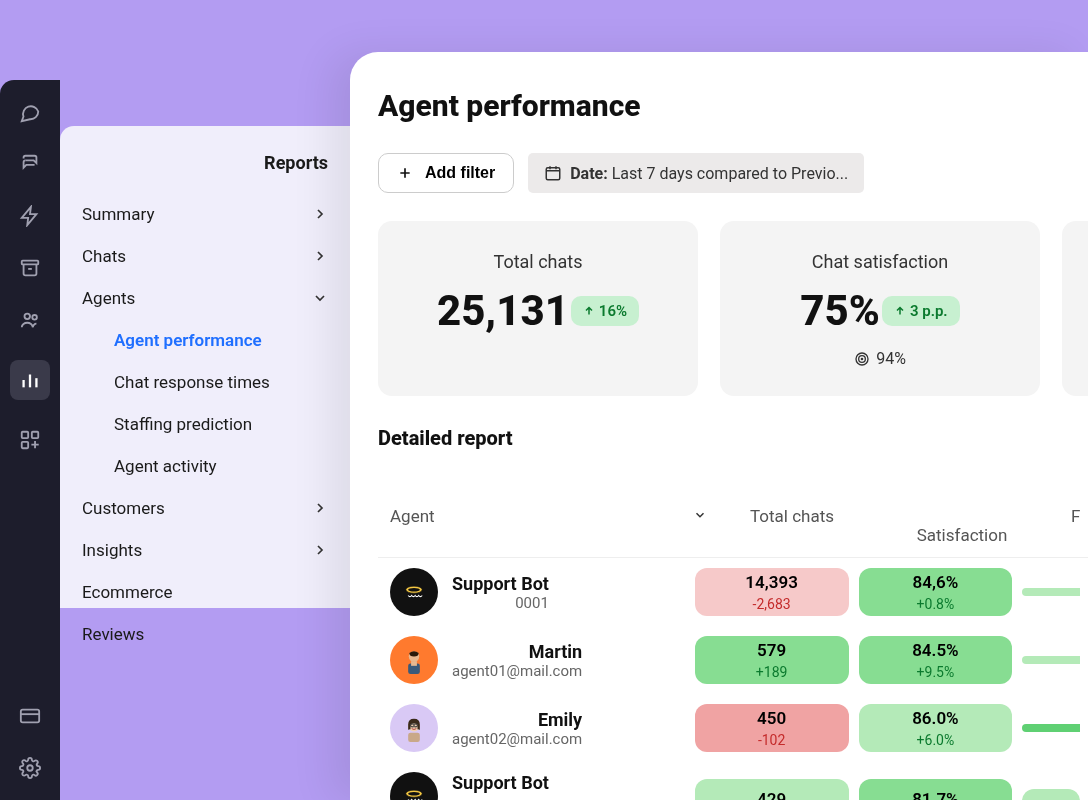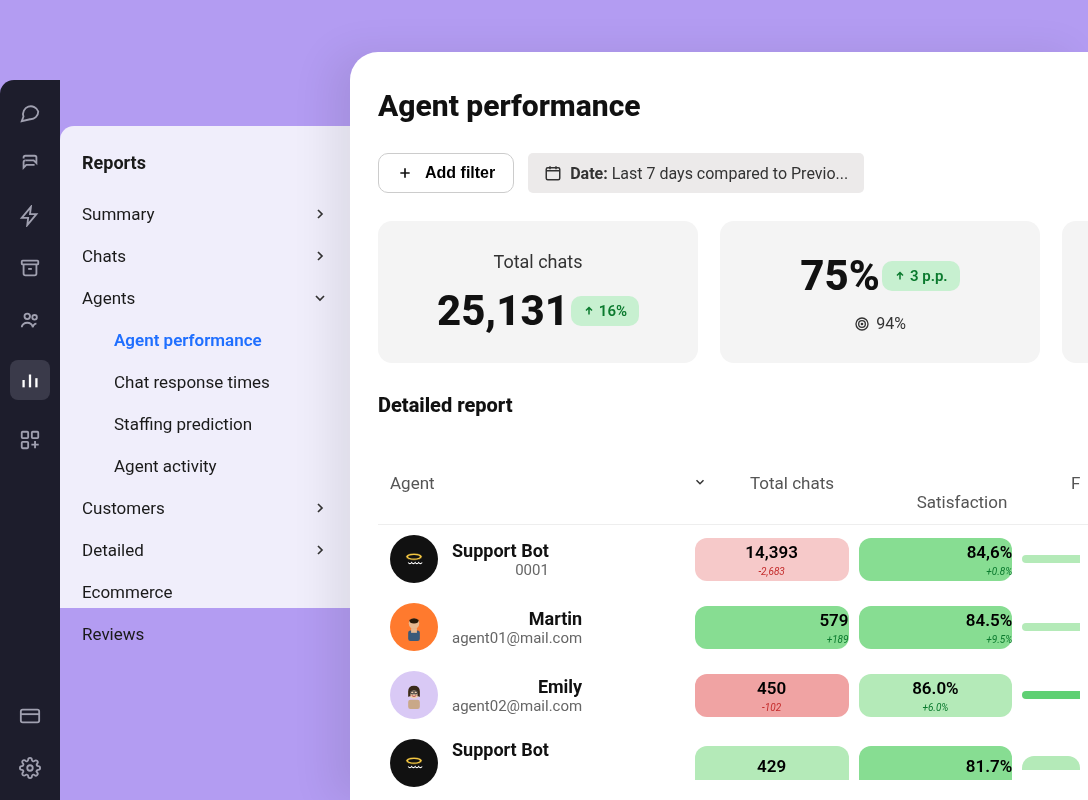--- a/index.html
+++ b/index.html
@@ -45,20 +45,21 @@
 .rail-spacer { flex: 1; }
 .reports-panel {
   position: absolute;
   left: 60px;
   top: 126px;
   width: 290px;
   height: 482px;
   background: #f0eefb;
   border-radius: 14px 0 0 0;
   padding: 26px 0 0 0;
+  text-align: right;
 }
 .reports-title {
   font-size: 18px;
   font-weight: 700;
   color: #1a1a1a;
   padding: 0 22px 20px 22px;
 }
 .nav-item {
   display: flex;
   align-items: center;
@@ -216,23 +217,23 @@
 .agent-sub { font-size: 15px; color: #666; }
 .metric-cell {
   width: 160px;
   margin-right: 10px;
   border-radius: 12px;
   text-align: center;
   padding: 4px 0;
 }
 .metric-cell.peek { width: 60px; border-radius: 12px 0 0 12px; }
 .metric-val { font-size: 17px; font-weight: 600; }
-.metric-delta { font-size: 10px; margin-top: 4px; font-style: italic; }
+.metric-delta { font-size: 14px; margin-top: 4px; }
 .green-light { background: #b4eab8; }
-.green-mid { background: #87dd92; text-align: right; }
+.green-mid { background: #87dd92; }
 .green-strong { background: #5fd073; }
 .red-light { background: #f6c9c9; }
 .red-mid { background: #f0a3a3; }
 .pos { color: #0b7a2e; }
 .neg { color: #c42b2b; }
 .partial-row {
   display: flex;
   align-items: center;
   padding: 10px 0 0 0;
 }
@@ -336,21 +337,21 @@
   <div class="nav-item sub">
       <span>Agent activity</span>
     </div>
   <div class="nav-item">
     <span>Customers</span>
     <svg class="chev" viewBox="0 0 24 24" fill="none" stroke="#333" stroke-width="2.5">
         <path d="M9 18l6-6-6-6"></path>
       </svg>
   </div>
   <div class="nav-item">
-    <span>Detailed</span>
+    <span>Insights</span>
     <svg class="chev" viewBox="0 0 24 24" fill="none" stroke="#333" stroke-width="2.5">
         <path d="M9 18l6-6-6-6"></path>
       </svg>
   </div>
   <div class="nav-item">
       <span>Ecommerce</span>
     </div>
   <div class="nav-item">
       <span>Reviews</span>
     </div>
@@ -382,20 +383,21 @@
         <span class="stat-value">25,131</span>
         <span class="delta-pill">
           <svg width="12" height="12" viewBox="0 0 24 24" fill="none" stroke="#0b7a2e" stroke-width="3">
               <path d="M12 19V5M6 11l6-6 6 6"></path>
             </svg>
           <span>16%</span>
         </span>
       </div>
     </div>
     <div class="stat-card">
+      <div class="stat-label">Chat satisfaction</div>
       <div class="stat-value-row">
         <span class="stat-value">75%</span>
         <span class="delta-pill">
           <svg width="12" height="12" viewBox="0 0 24 24" fill="none" stroke="#0b7a2e" stroke-width="3">
               <path d="M12 19V5M6 11l6-6 6 6"></path>
             </svg>
           <span>3 p.p.</span>
         </span>
       </div>
       <div class="target-row">

